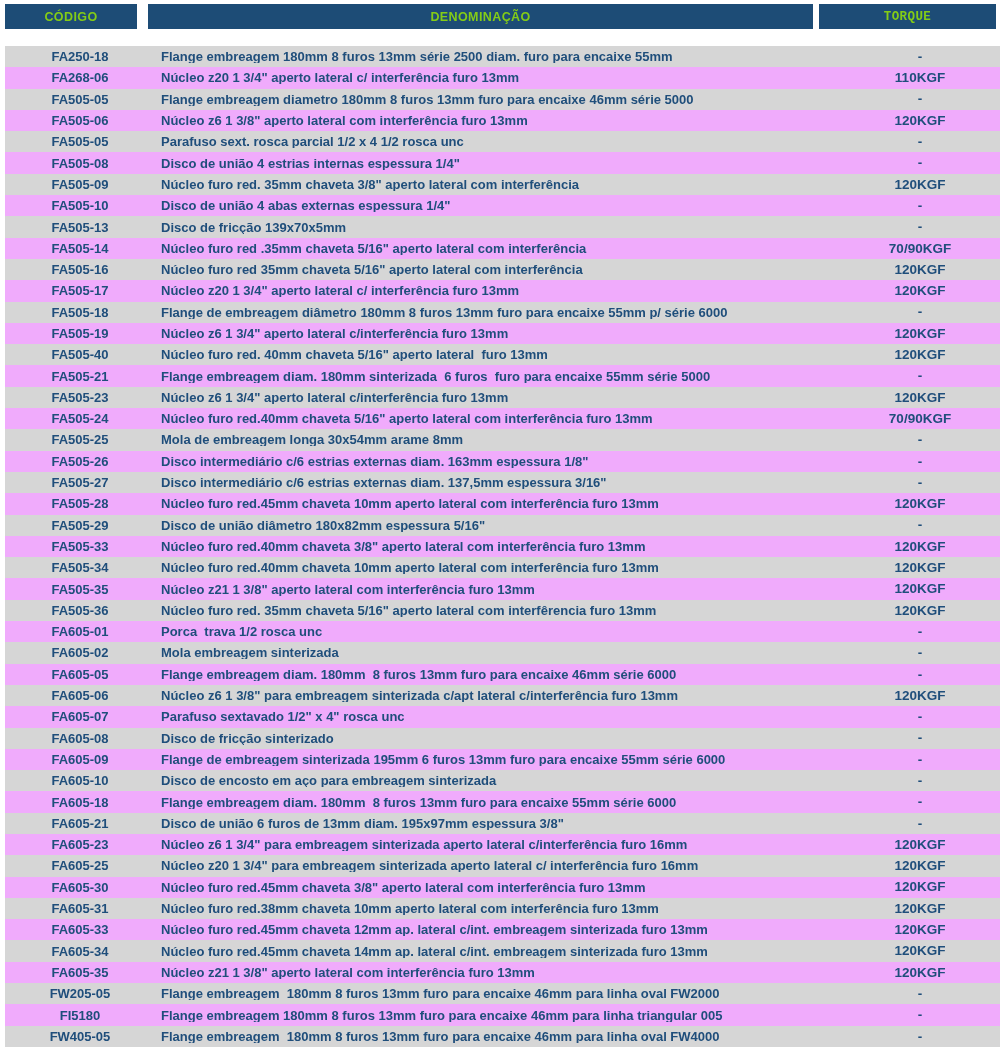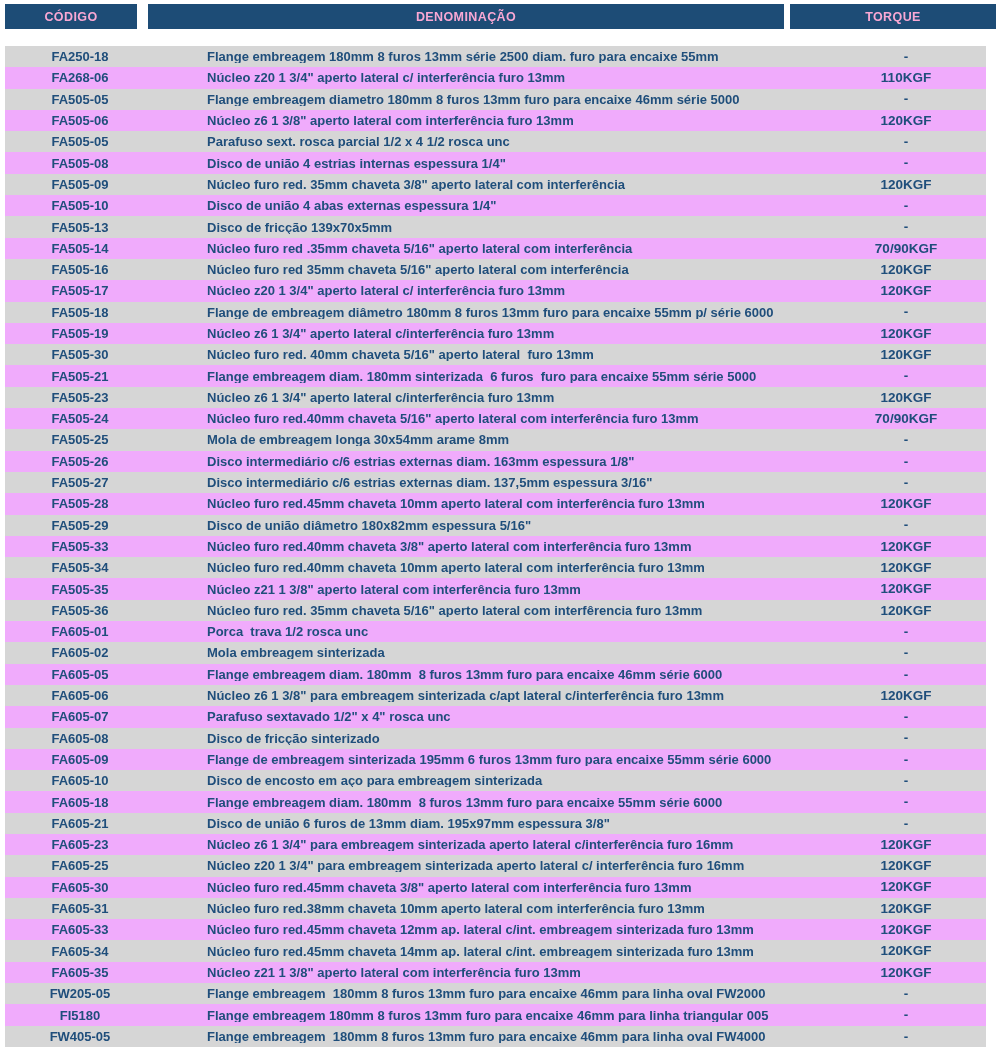--- a/index.html
+++ b/index.html
@@ -17,50 +17,50 @@
   }
   .page{width:1000px;height:1055px;position:relative;background:#fff;}
 
   
   .thead{
     position:absolute;left:5px;top:4px;right:4px;
     height:25px;display:flex;
   }
   .th{
     background:var(--navy);
-    color:#f9a8d4;
+    color:#84cc16;
     font-weight:bold;
     font-size:12.5px;
     letter-spacing:.4px;
     display:flex;align-items:center;justify-content:center;
   }
   .th-codigo{width:132px;margin-right:11px;}
   .th-denom{flex:1;margin-right:6px;}
-  .th-torque{width:206px;}
+  .th-torque{width:177px;font-family:Liberation Mono, monospace;}
 
   
   .tbody{
-    position:absolute;left:5px;top:46px;right:14px;
+    position:absolute;left:5px;top:46px;right:0;
   }
   .tr{
     height:21.3px;
     display:flex;align-items:center;
     background:#f0abfc;
   }
   .tr.alt{background:var(--row-gray);}
   .td{
     color:var(--text-navy);
     font-weight:bold;
     font-size:13px;
     line-height:1;
     white-space:pre;
     overflow:hidden;
   }
   .td-code{width:150px;text-align:center;flex:none;}
-  .td-denom{flex:1;padding-left:6px;margin-left:46px;}
+  .td-denom{flex:1;padding-left:6px;}
   .td-torque{width:160px;text-align:center;flex:none;font-size:13.5px;}
 </style>
 </head>
 <body>
 
 <div class="page">
   <div class="thead">
     <div class="th th-codigo">CÓDIGO</div>
     <div class="th th-denom">DENOMINAÇÃO</div>
     <div class="th th-torque">TORQUE</div>
@@ -144,21 +144,21 @@
     <div class="td td-torque">-</div>
   </div>
 
   <div class="tr">
     <div class="td td-code">FA505-19</div>
     <div class="td td-denom">Núcleo z6 1 3/4" aperto lateral c/interferência furo 13mm</div>
     <div class="td td-torque">120KGF</div>
   </div>
 
   <div class="tr alt">
-    <div class="td td-code">FA505-30</div>
+    <div class="td td-code">FA505-40</div>
     <div class="td td-denom">Núcleo furo red. 40mm chaveta 5/16" aperto lateral  furo 13mm</div>
     <div class="td td-torque">120KGF</div>
   </div>
 
   <div class="tr">
     <div class="td td-code">FA505-21</div>
     <div class="td td-denom">Flange embreagem diam. 180mm sinterizada  6 furos  furo para encaixe 55mm série 5000</div>
     <div class="td td-torque">-</div>
   </div>
 

